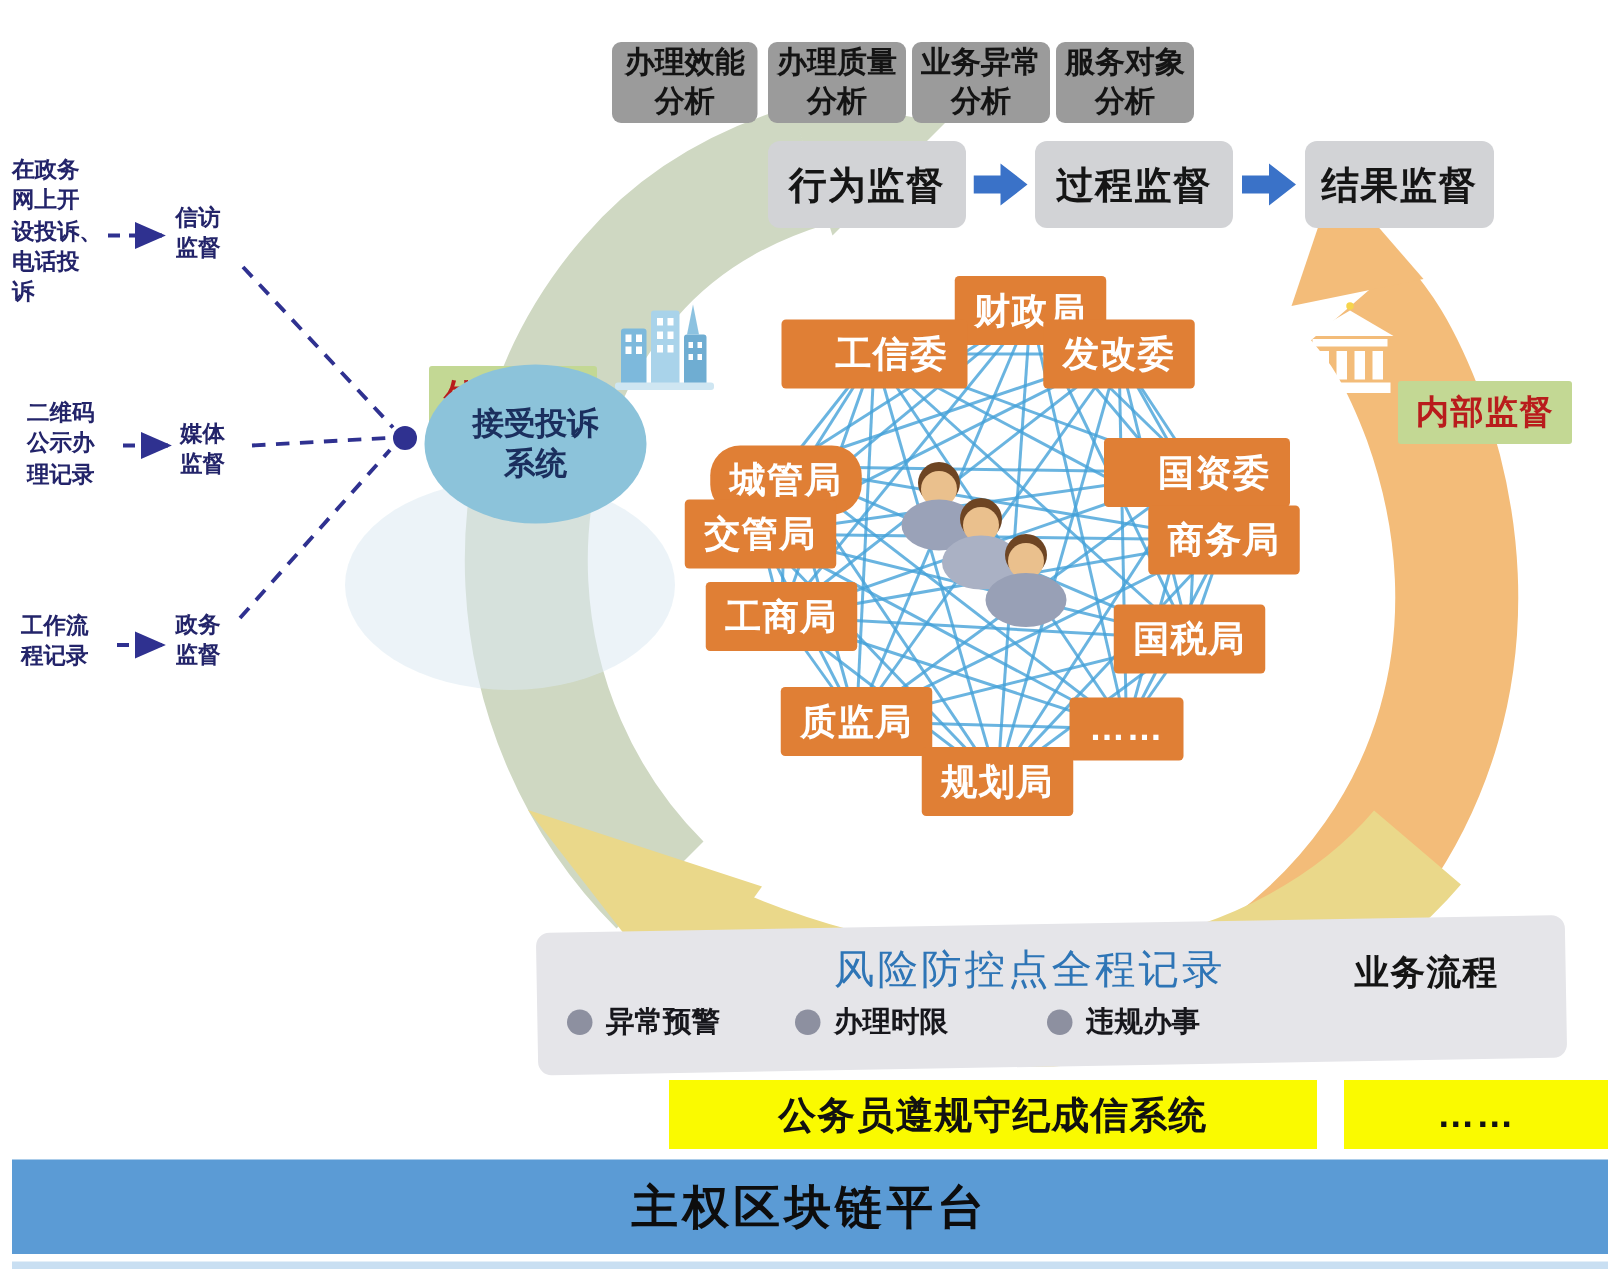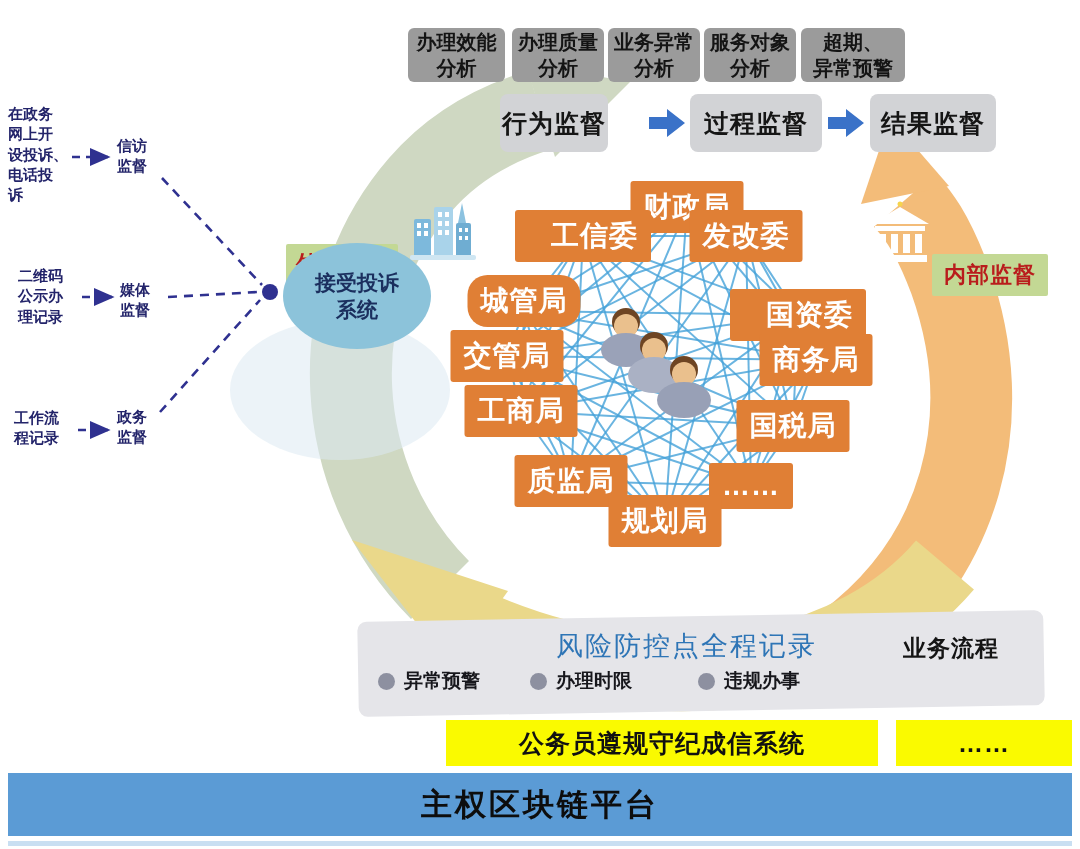--- a/index.html
+++ b/index.html
@@ -27,21 +27,21 @@
   .glabel{position:absolute;background:#c3d894;color:#b91c1c;font-weight:bold;font-size:22px;
           display:flex;align-items:center;justify-content:center;border-radius:2px;z-index:6;
           letter-spacing:1px;margin-top:38px;}
   .ellipse{position:absolute;left:283px;top:243px;width:148px;height:106px;border-radius:50%;
            background:#8cc3da;color:#1b2f5e;font-weight:bold;font-size:21px;line-height:1.3;
            display:flex;align-items:center;justify-content:center;text-align:center;
            white-space:pre-line;z-index:6;}
 
   
   .node{position:absolute;transform:translate(-50%,-50%);background:#e07f35;color:#ffffff;
-        font-weight:bold;font-size:28px;padding:7px 13px;border-radius:3px;z-index:5;
+        font-weight:bold;font-size:24px;padding:7px 13px;border-radius:3px;z-index:5;
         letter-spacing:1px;white-space:nowrap;}
 
   
   .banner{position:absolute;left:358px;top:616px;width:686px;height:95px;background:#e5e5e9;
           border-radius:9px;transform:rotate(-1deg);z-index:3;}
   .banner-title{position:absolute;left:556px;top:628px;font-size:27px;font-weight:normal;
                 color:#2e75b6;z-index:6;letter-spacing:2px;}
   .banner-right{position:absolute;left:903px;top:633px;font-size:23px;font-weight:bold;
                 color:#141414;z-index:6;letter-spacing:1px;}
   .bullet{position:absolute;top:668px;display:flex;align-items:center;gap:9px;
@@ -159,24 +159,22 @@
   </svg>
 
   <div class="abox" style="left:408px;width:97px">办理效能
 分析</div>
   <div class="abox" style="left:512px;width:92px">办理质量
 分析</div>
   <div class="abox" style="left:608px;width:92px">业务异常
 分析</div>
   <div class="abox" style="left:704px;width:92px">服务对象
 分析</div>
-  <div class="abox" style="left:801px;width:104px">超期、
-异常预警</div>
-
-  <div class="sbox" style="left:500px;width:108px">行为监督</div>
+
+  <div class="sbox" style="left:512px;width:132px">行为监督</div>
   <div class="sbox" style="left:690px;width:132px">过程监督</div>
   <div class="sbox" style="left:870px;width:126px">结果监督</div>
   <span class="flow-arrow" style="left:649px">
     <svg width="37" height="30">
         <polygon points="0,9 18,9 18,1 36,15 18,29 18,21 0,21" fill="#3a72c8"></polygon>
       </svg>
   </span>
   <span class="flow-arrow" style="left:828px">
     <svg width="37" height="30">
         <polygon points="0,9 18,9 18,1 36,15 18,29 18,21 0,21" fill="#3a72c8"></polygon>
@@ -260,21 +258,21 @@
         <circle cx="92" cy="74" r="12" fill="#eac08d"></circle>
         <ellipse cx="92" cy="100" rx="27" ry="18" fill="#98a0b6"></ellipse>
       </g>
     </svg>
   </span>
 
   <div id="network-nodes">
       <div class="node" style="left: 687px; top: 207px;">财政局</div>
       <div class="node" style="left: 583px; top: 236px; padding-left: 36px;">工信委</div>
       <div class="node" style="left: 746px; top: 236px;">发改委</div>
-      <div class="node" style="left: 524px; top: 301px; border-radius: 20px;">城管局</div>
+      <div class="node" style="left: 524px; top: 320px; border-radius: 20px;">城管局</div>
       <div class="node" style="left: 798px; top: 315px; padding-left: 36px;">国资委</div>
       <div class="node" style="left: 507px; top: 356px;">交管局</div>
       <div class="node" style="left: 816px; top: 360px;">商务局</div>
       <div class="node" style="left: 521px; top: 411px;">工商局</div>
       <div class="node" style="left: 793px; top: 426px;">国税局</div>
       <div class="node" style="left: 571px; top: 481px;">质监局</div>
       <div class="node" style="left: 751px; top: 486px;">……</div>
       <div class="node" style="left: 665px; top: 521px;">规划局</div>
     </div>
 

